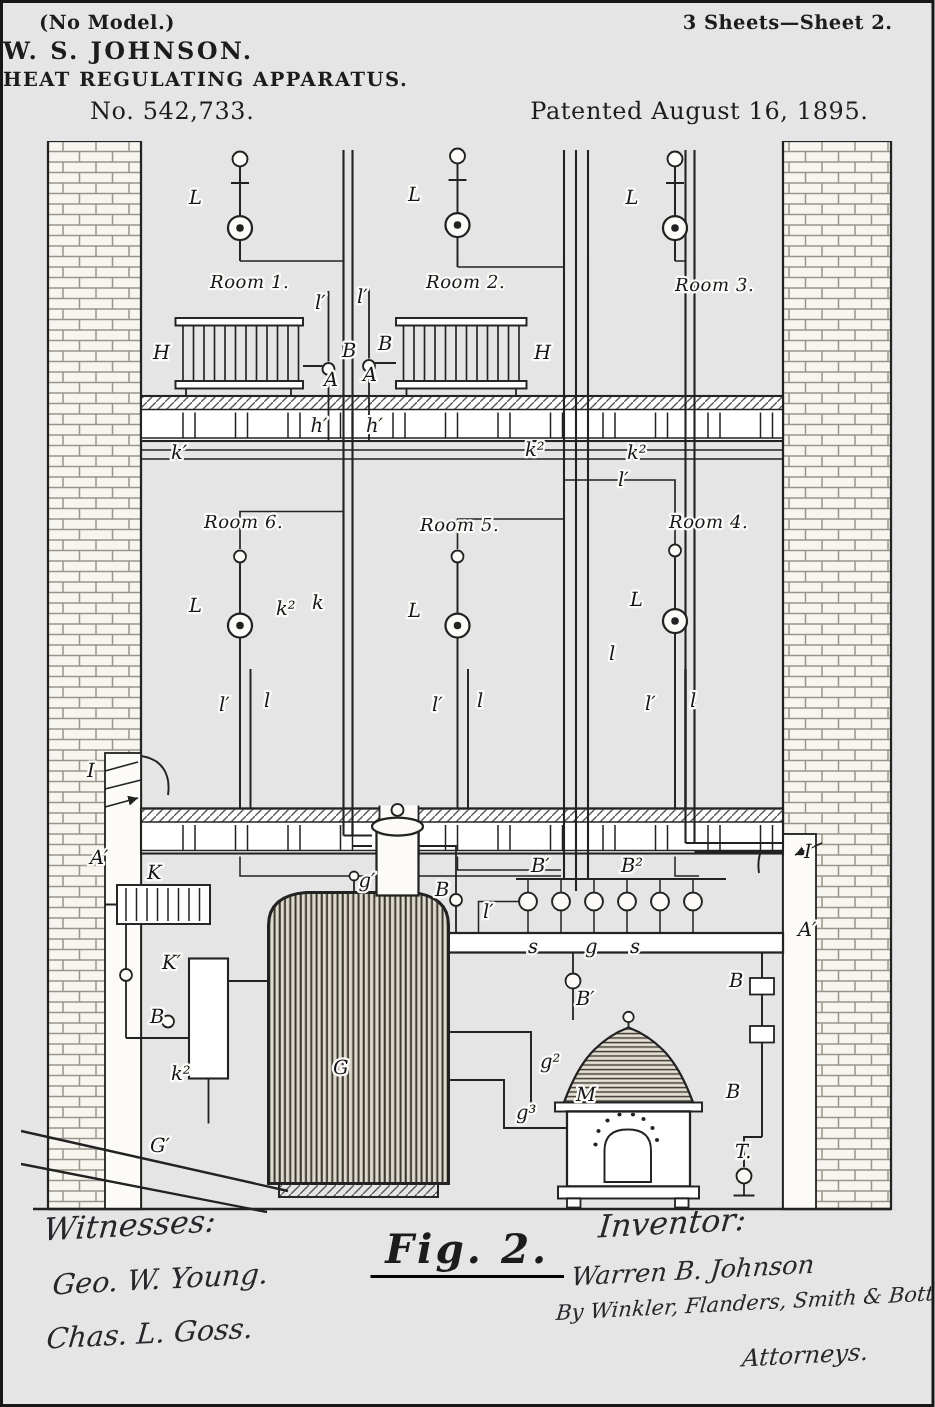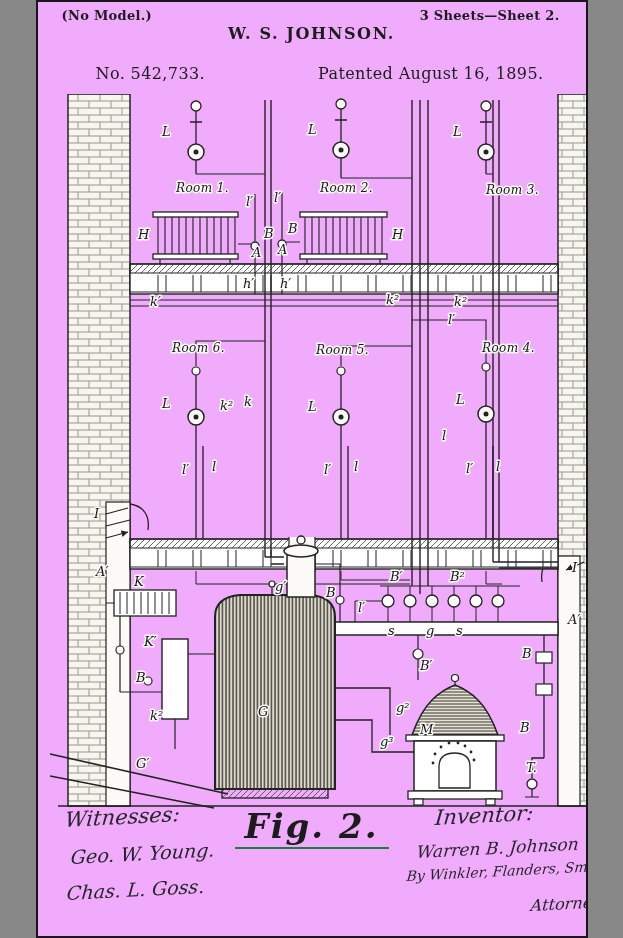--- a/index.html
+++ b/index.html
@@ -1,43 +1,44 @@
 <!DOCTYPE html>
 <html><head>
 <meta charset="utf-8">
 <style>
   html,body{margin:0;padding:0;background:#888;}
-  .page{position:relative;width:552px;height:938px;margin:0 auto;background:#f0abfc;
+  .page{position:relative;width:623px;height:938px;margin:0 auto;background:#e5e5e5;
         border:2px solid #17171a;box-sizing:border-box;overflow:hidden;
         font-family:"DejaVu Serif","Liberation Serif",serif;color:#1c1c1c;}
   .abs{position:absolute;white-space:nowrap;}
   .hdr-sm{font-weight:700;font-size:13px;letter-spacing:.3px;}
   .hdr-name{font-weight:700;font-size:16px;letter-spacing:1.6px;}
   .hdr-title{font-weight:700;font-size:13px;letter-spacing:1px;}
   .hdr-num{font-weight:400;font-size:16px;letter-spacing:.4px;}
-  .centerline{left:0;right:0;text-align:center;}
+  .centerline{left:0;right:0;}
   svg text{font-family:"DejaVu Serif","Liberation Serif",serif;}
   .lbl{font-style:italic;font-size:13px;fill:#15151a;paint-order:stroke;stroke:#fcfbf7;stroke-width:3px;stroke-linejoin:round;}
   .room{font-size:12px;letter-spacing:.4px;}
   .figcap-wrap{left:0;right:0;top:804px;text-align:center;}
-  .figcap{display:inline-block;font-size:34px;font-weight:700;font-style:italic;letter-spacing:2px;
-          border-bottom:2px solid #15803d;padding:0 10px 1px;}
+  .figcap{display:inline-block;font-size:27px;font-weight:700;font-style:italic;letter-spacing:2px;
+          border-bottom:2px solid #000000;padding:12px 10px 1px;}
   .sig{font-style:italic;color:#26262b;transform:skewX(-8deg) rotate(-3deg);transform-origin:left bottom;}
   .sig-lg{font-size:21px;}
   .sig-md{font-size:19px;}
   .sig-sm{font-size:14px;}
 </style>
 </head>
 <body>
 
 <div class="page">
 
   <div class="abs hdr-sm" style="left:24px;top:6px">(No Model.)</div>
   <div class="abs hdr-sm" style="right:26px;top:6px">3 Sheets—Sheet 2.</div>
   <div class="abs hdr-name centerline" style="top:22px">W. S. JOHNSON.</div>
+  <div class="abs hdr-title centerline" style="top:44px">HEAT REGULATING APPARATUS.</div>
   <div class="abs hdr-num" style="left:58px;top:62px">No. 542,733.</div>
   <div class="abs hdr-num" style="right:42px;top:62px">Patented August 16, 1895.</div>
 
   <svg style="position:absolute;left:12px;top:92px" width="599" height="716" viewBox="0 0 599 716" xmlns="http://www.w3.org/2000/svg">
     <defs>
       <pattern id="brick" width="22" height="14" patternUnits="userSpaceOnUse">
         <rect width="22" height="14" fill="#f6f5f0"></rect>
         <path d="M0 0H22M0 7H22M0 14H22M6 0V7M17 7V14" stroke="#9a958a" stroke-width="1" fill="none"></path>
       </pattern>
       <pattern id="hatch" width="6" height="6" patternUnits="userSpaceOnUse">

